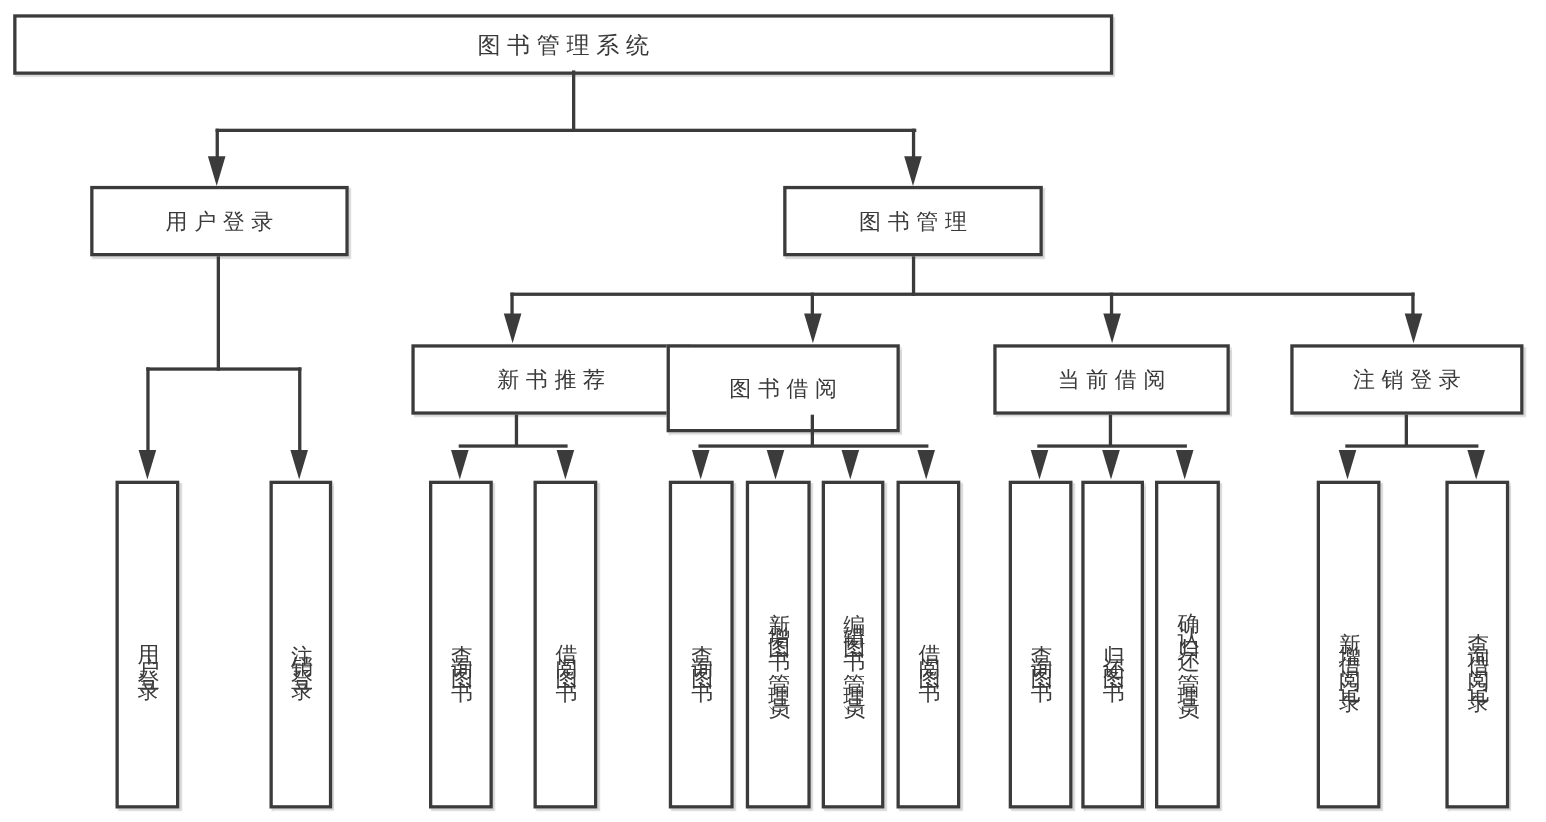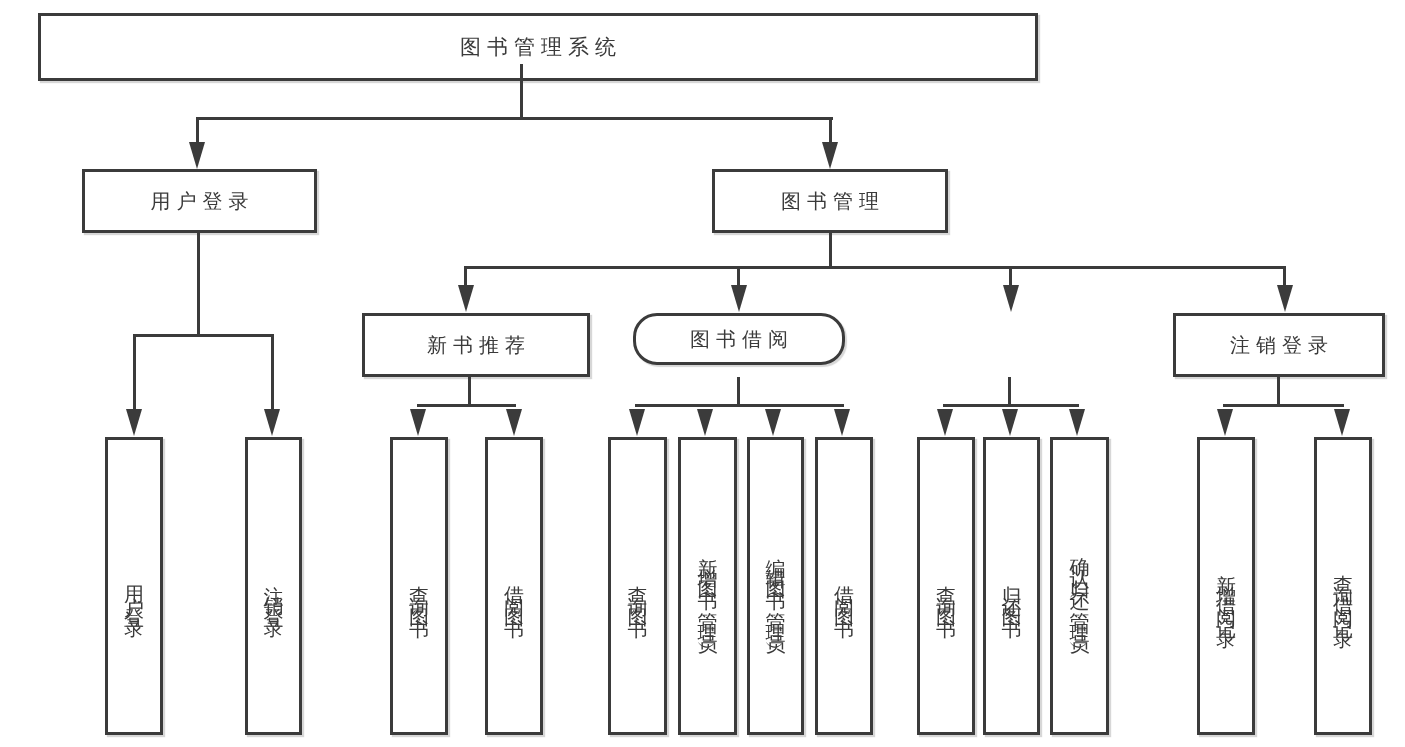--- a/index.html
+++ b/index.html
@@ -68,21 +68,21 @@
     color: var(--watermark);
     z-index: 5;
     white-space: nowrap;
   }
 </style>
 </head>
 <body>
 
 <div class="canvas">
 
-  <div class="box label-h title" style="left:38px;top:13px;width:1000px;height:68px;">图书管理系统</div>
+  <div class="box label-h title" style="left:12px;top:13px;width:1000px;height:55px;">图书管理系统</div>
 
   <div class="vline" style="left:520px;top:64px;height:54px;"></div>
   <div class="hline" style="left:196px;top:117px;width:637px;"></div>
   <div class="vline" style="left:196px;top:117px;height:28px;"></div>
   <div class="vline" style="left:829px;top:117px;height:28px;"></div>
   <div class="arrow" style="left:189px;top:142px;"></div>
   <div class="arrow" style="left:822px;top:142px;"></div>
 
   <div class="box label-h" style="left:82px;top:169px;width:235px;height:64px;">用户登录</div>
   <div class="box label-h" style="left:712px;top:169px;width:236px;height:64px;">图书管理</div>
@@ -98,22 +98,23 @@
   <div class="hline" style="left:464px;top:266px;width:822px;"></div>
   <div class="vline" style="left:464px;top:266px;height:22px;"></div>
   <div class="vline" style="left:737px;top:266px;height:22px;"></div>
   <div class="vline" style="left:1009px;top:266px;height:22px;"></div>
   <div class="vline" style="left:1283px;top:266px;height:22px;"></div>
   <div class="arrow" style="left:458px;top:285px;"></div>
   <div class="arrow" style="left:731px;top:285px;"></div>
   <div class="arrow" style="left:1003px;top:285px;"></div>
   <div class="arrow" style="left:1277px;top:285px;"></div>
 
-  <div class="box label-h" style="left:362px;top:313px;width:228px;height:64px;">新书推荐</div>
-  <div class="box label-h" style="left:633px;top:313px;width:212px;height:52px;border-radius:24px;">图书借阅</div>
+  <div class="box label-h" style="left:374px;top:313px;width:254px;height:64px;">新书推荐</div>
+  <div class="box label-h" style="left:606px;top:313px;width:212px;height:80px;">图书借阅</div>
+  <div class="box label-h" style="left:903px;top:313px;width:215px;height:64px;">当前借阅</div>
   <div class="box label-h" style="left:1173px;top:313px;width:212px;height:64px;">注销登录</div>
 
   <div class="vline" style="left:468px;top:377px;height:29px;"></div>
   <div class="hline" style="left:417px;top:404px;width:99px;"></div>
   <div class="arrow" style="left:410px;top:409px;"></div>
   <div class="arrow" style="left:506px;top:409px;"></div>
 
   <div class="vline" style="left:737px;top:377px;height:29px;"></div>
   <div class="hline" style="left:635px;top:404px;width:209px;"></div>
   <div class="arrow" style="left:629px;top:409px;"></div>

